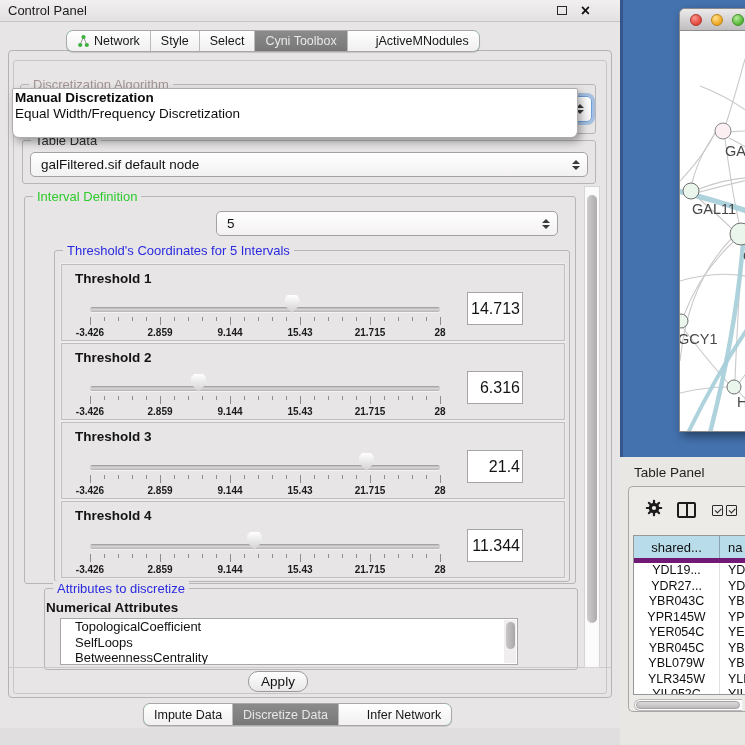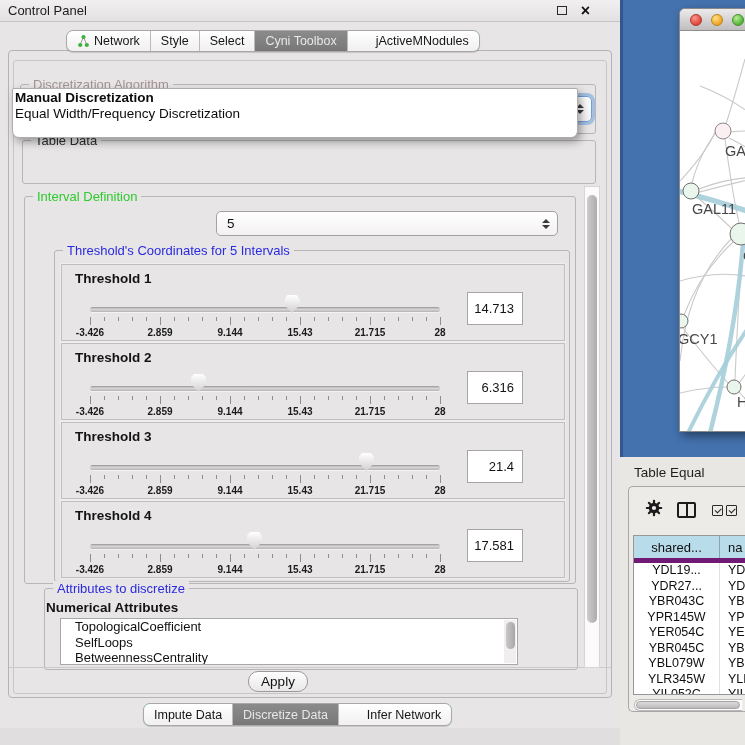--- a/index.html
+++ b/index.html
@@ -81,22 +81,22 @@
     background:linear-gradient(#969494,#d9d7d7 45%,#b5b3b3); box-shadow:0 1px 0 #f4f2f2; }
   .sl-handle { position:absolute; top:30px; width:15px; height:18px;
     background:linear-gradient(#ffffff,#d2d0d0);
     clip-path:polygon(20% 0,80% 0,100% 20%,100% 55%,50% 100%,0 55%,0 20%);
     filter:drop-shadow(0 0 0.7px #777575); }
   .tick { position:absolute; top:52px; width:1px; background:#8e8c8c; height:4px; }
   .tick.major { height:8px; }
   .tick-lab { position:absolute; top:62px; transform:translateX(-50%); font-size:10px;
     font-weight:700; color:#1b1b1b; white-space:nowrap; }
   .val-box { position:absolute; left:405px; top:27px; width:56px; height:33px; background:#fff;
-    border:1px solid #a6a4a4; font-size:13px; color:#131313; display:flex; align-items:center;
-    justify-content:flex-end; padding-right:8px; }
+    border:1px solid #a6a4a4; font-size:16px; color:#131313; display:flex; align-items:center;
+    justify-content:flex-end; padding-right:2px; }
 
   
   .attrs-head { position:absolute; left:46px; top:600px; font-size:13.5px; font-weight:700; color:#141414; }
   .attr-list { position:absolute; left:60px; top:618px; width:458px; height:47px; background:#fff;
     border:1px solid #a9a7a7; overflow:hidden; }
   .attr-item { font-size:13px; color:#101010; height:15.5px; line-height:15.5px; padding-left:14px; }
   .attr-vscroll { position:absolute; left:504px; top:620px; width:12px; height:43px; background:#f0eeee; }
   .attr-vscroll .thumb { position:absolute; left:1.5px; top:2px; width:9px; height:27px;
     border-radius:5px; background:linear-gradient(90deg,#c9c7c7,#a9a7a7); }
 
@@ -204,20 +204,27 @@
 
   <div class="popup">
     <div>
         <div class="pop-opt bold">Manual Discretization</div>
         <div class="pop-opt">Equal Width/Frequency Discretization</div>
       </div>
   </div>
 
   <div class="grp grp-tabledata">
     <span class="grp-title t-dark">Table Data</span>
+  </div>
+  <div class="combo combo-tabledata">
+    <span class="cv">galFiltered.sif default node</span>
+    <span class="stepper">
+        <i class="up"></i>
+        <i class="dn"></i>
+      </span>
   </div>
 
   <div class="grp grp-interval">
     <span class="grp-title t-green">Interval Definition</span>
   </div>
   <div class="combo combo-noi">
     <span class="cv">5</span>
     <span class="stepper">
         <i class="up"></i>
         <i class="dn"></i>
@@ -370,21 +377,21 @@
           <div class="tick" style="left: 336px;"></div>
           <div class="tick" style="left: 350px;"></div>
           <div class="tick" style="left: 364px;"></div>
           <div class="tick major" style="left: 378px;"></div>
           <div class="tick-lab" style="left: 28px;">-3.426</div>
           <div class="tick-lab" style="left: 98px;">2.859</div>
           <div class="tick-lab" style="left: 168px;">9.144</div>
           <div class="tick-lab" style="left: 238px;">15.43</div>
           <div class="tick-lab" style="left: 308px;">21.715</div>
           <div class="tick-lab" style="left: 378px;">28</div>
-          <div class="val-box">17.581</div>
+          <div class="val-box">11.344</div>
         </div>
       </div>
   </div>
 
   <div class="grp grp-attrs">
     <span class="grp-title t-blue">Attributes to discretize</span>
   </div>
   <div class="attrs-head">Numerical Attributes</div>
   <div class="attr-list">
       <div class="attr-item">TopologicalCoefficient</div>
@@ -466,21 +473,21 @@
           <text x="105" y="166" font-size="14.5" fill="#474747" font-family="&quot;Liberation Sans&quot;,&quot;DejaVu Sans&quot;,sans-serif">C</text>
           <text x="12" y="183" font-size="14.5" fill="#474747" font-family="&quot;Liberation Sans&quot;,&quot;DejaVu Sans&quot;,sans-serif">GAL11</text>
           <text x="63" y="230" font-size="14.5" fill="#474747" font-family="&quot;Liberation Sans&quot;,&quot;DejaVu Sans&quot;,sans-serif">GAL4</text>
           <text x="-2" y="313" font-size="14.5" fill="#474747" font-family="&quot;Liberation Sans&quot;,&quot;DejaVu Sans&quot;,sans-serif">GCY1</text>
           <text x="106" y="309" font-size="14.5" fill="#474747" font-family="&quot;Liberation Sans&quot;,&quot;DejaVu Sans&quot;,sans-serif">HA</text>
           <text x="57" y="376" font-size="14.5" fill="#474747" font-family="&quot;Liberation Sans&quot;,&quot;DejaVu Sans&quot;,sans-serif">HAP2</text>
         </svg></div>
   </div>
 
   <div class="tp-region">
-    <div class="tp-title">Table Equal</div>
+    <div class="tp-title">Table Panel</div>
     <div class="tp-box">
       <div class="tp-toolbar">
         <span class="ic-gear"><svg width="18" height="18" viewBox="0 0 18 18">
               <g fill="#1c1c1c">
                 <circle cx="9" cy="9" r="5.3"></circle>
                 <rect x="7.9" y="0.8" width="2.2" height="4.2" rx="0.9" transform="rotate(0 9 9)"></rect>
                 <rect x="7.9" y="0.8" width="2.2" height="4.2" rx="0.9" transform="rotate(45 9 9)"></rect>
                 <rect x="7.9" y="0.8" width="2.2" height="4.2" rx="0.9" transform="rotate(90 9 9)"></rect>
                 <rect x="7.9" y="0.8" width="2.2" height="4.2" rx="0.9" transform="rotate(135 9 9)"></rect>
                 <rect x="7.9" y="0.8" width="2.2" height="4.2" rx="0.9" transform="rotate(180 9 9)"></rect>

